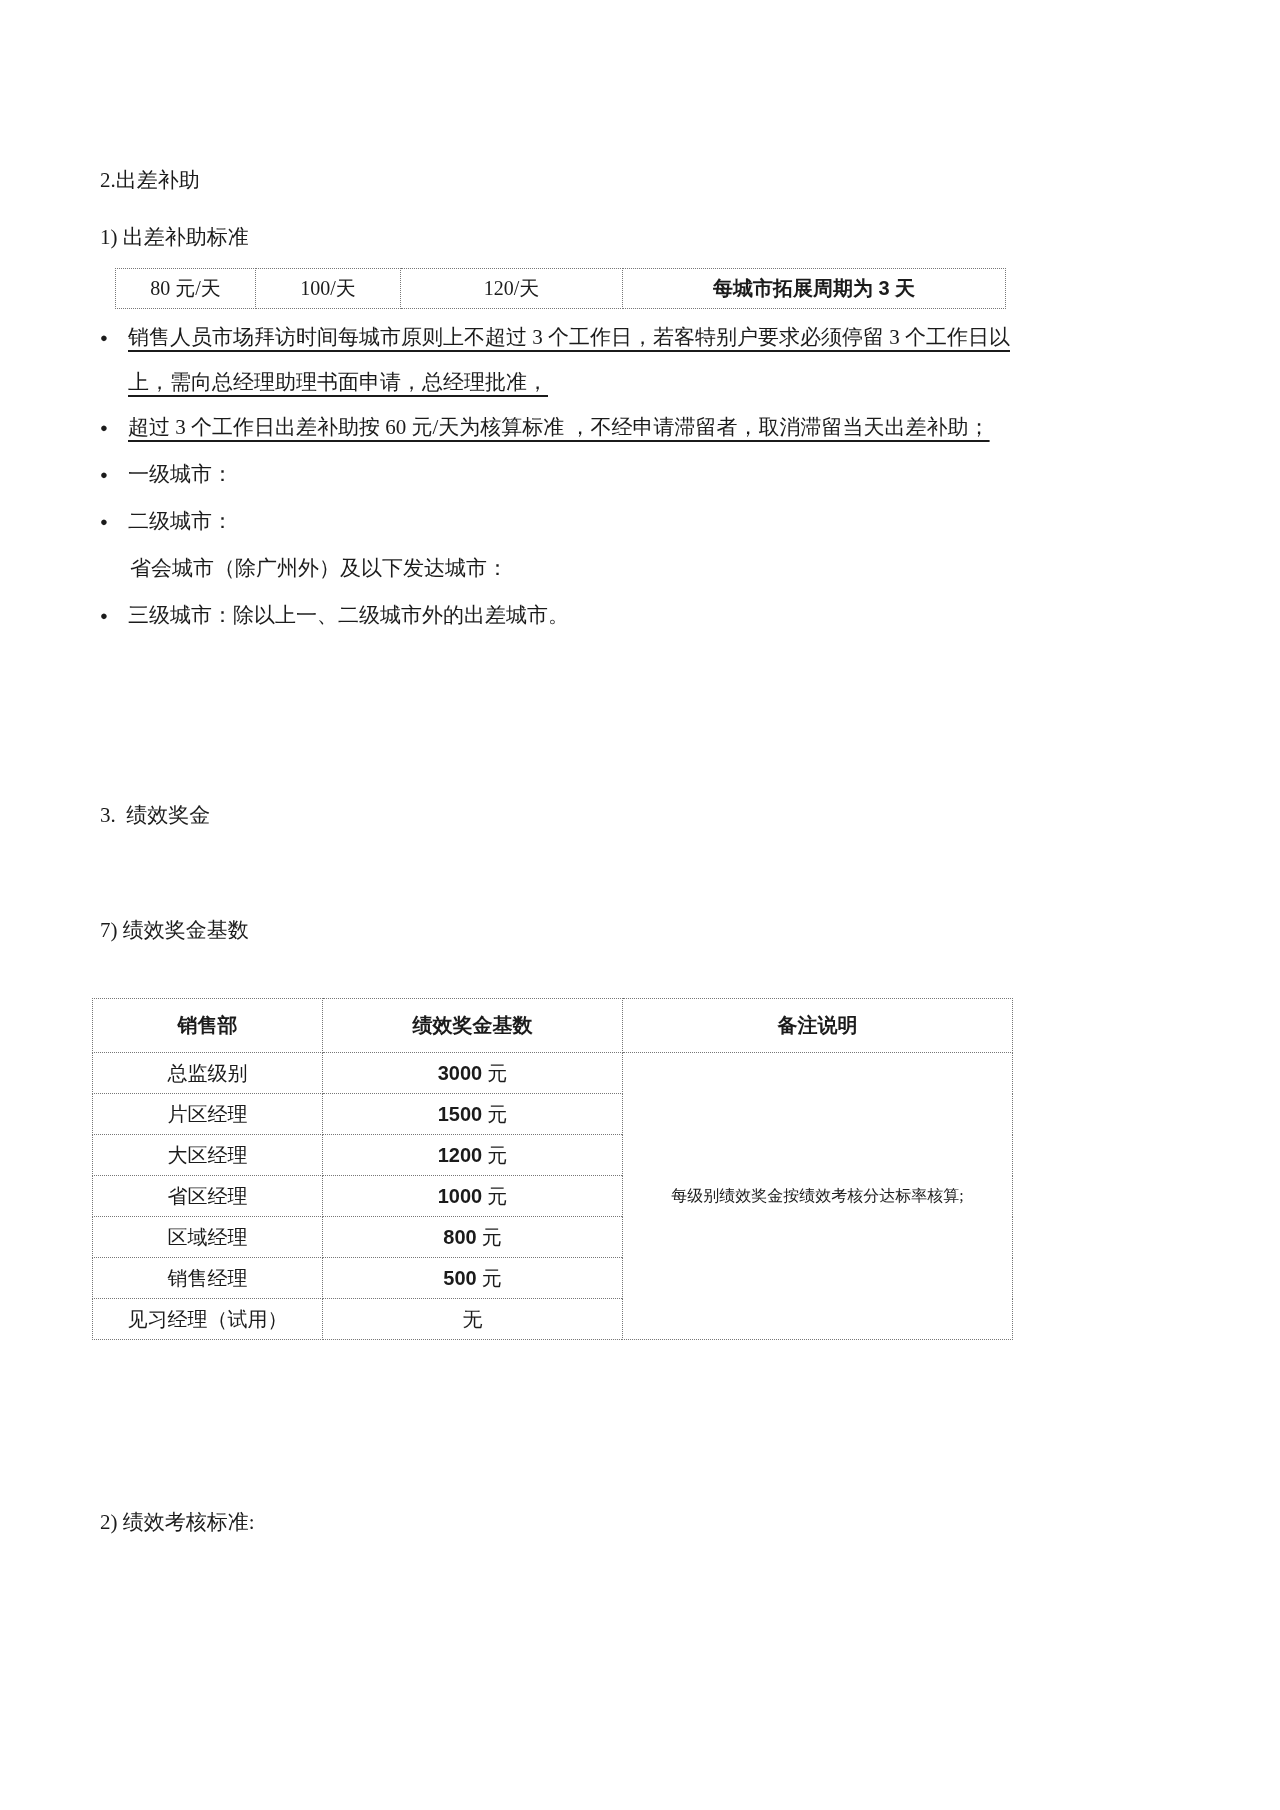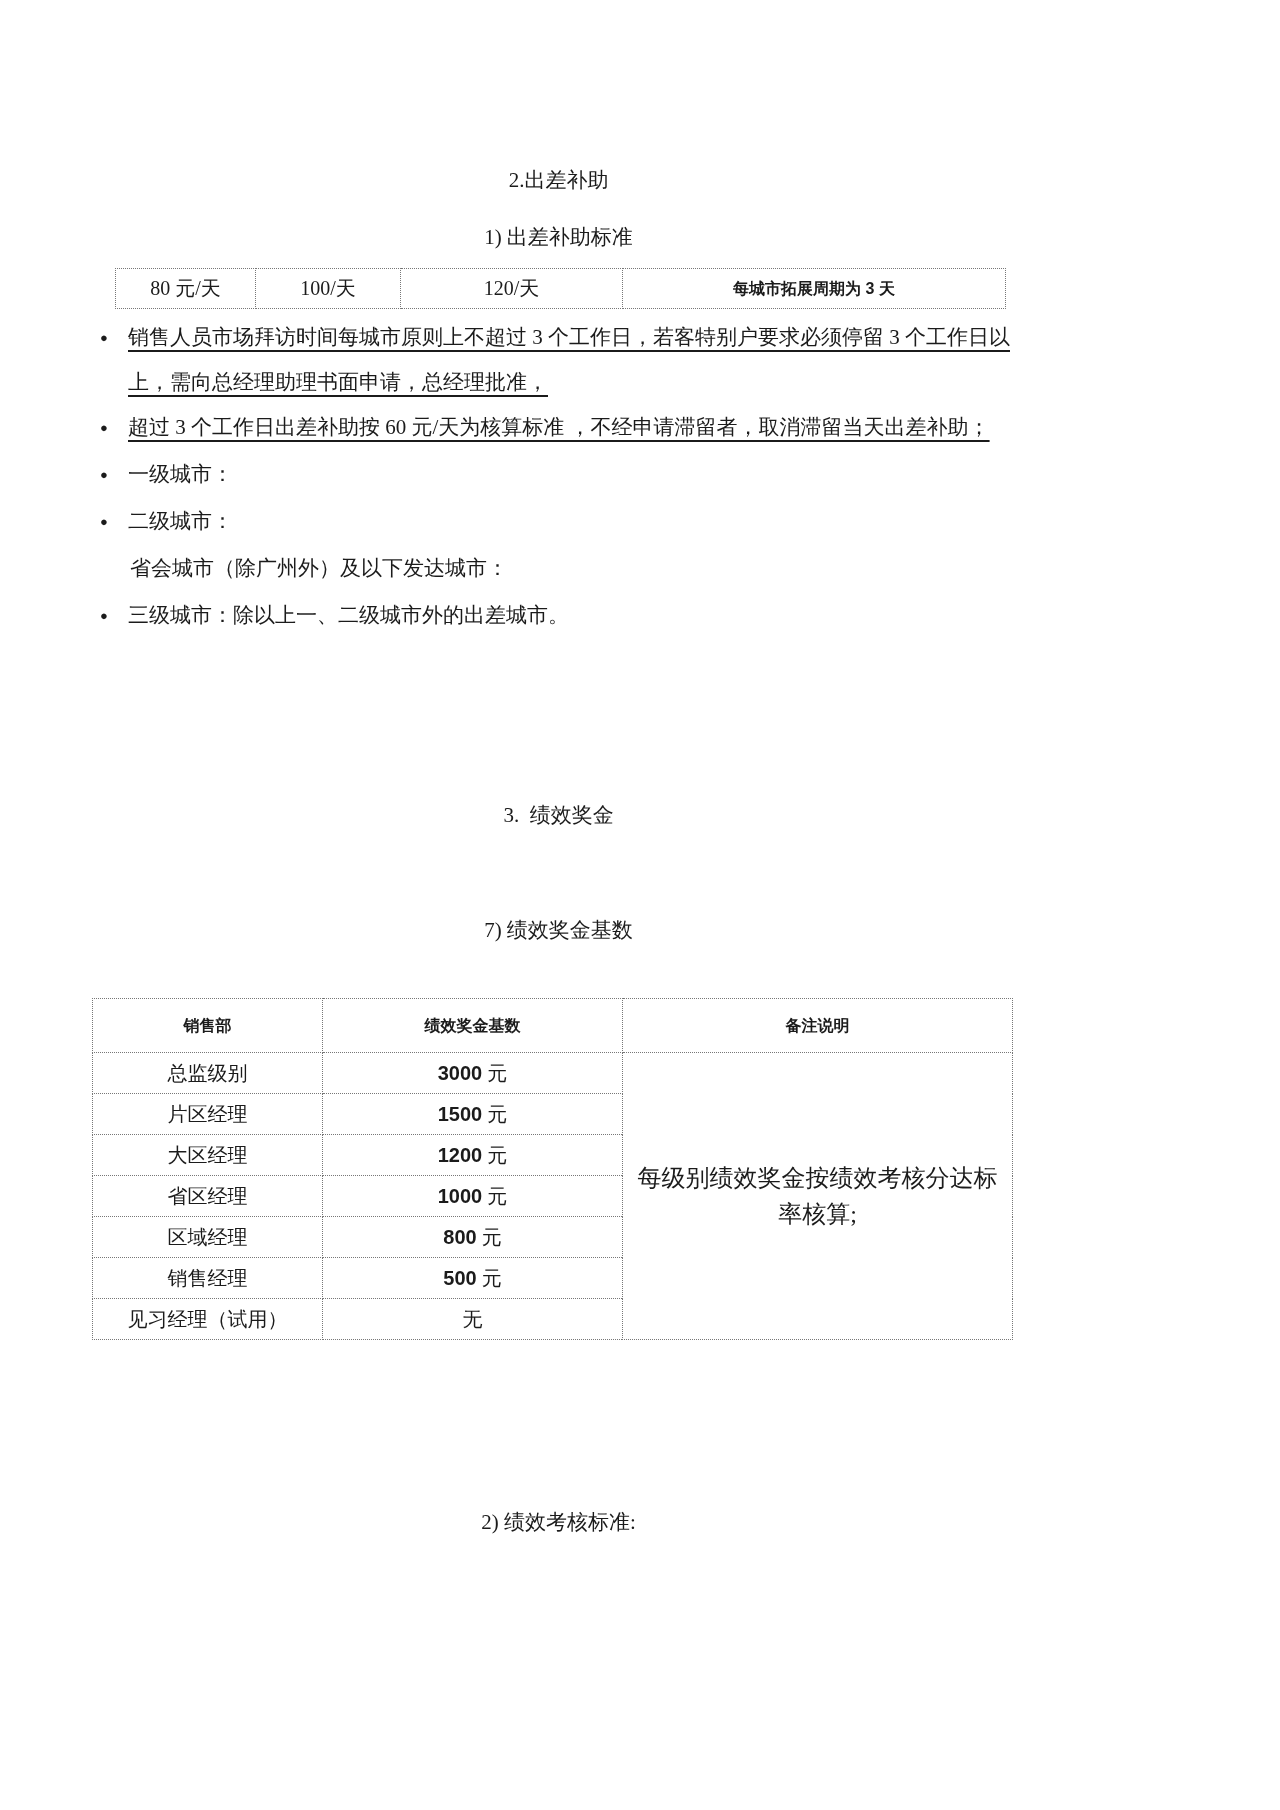--- a/index.html
+++ b/index.html
@@ -10,21 +10,21 @@
     position: relative;
     overflow: hidden;
     font-family: "Liberation Serif", "DejaVu Serif", serif;
     color: #1b1b1b;
   }
   .page {
     padding: 158px 263px 0 100px;
     font-size: 21px;
     line-height: 45px;
   }
-  .h2 { white-space: pre-wrap; text-align: center; }
+  .h2 { white-space: pre-wrap; }
   .t-sub1 { margin-top: 12px; }
 
   
   table { border-collapse: collapse; table-layout: fixed; }
   th, td {
     border: 1px dotted #777;
     text-align: center;
     vertical-align: middle;
     font-weight: normal;
     font-size: 20px;
@@ -34,31 +34,31 @@
   .t1 { margin-top: 8px; margin-left: 15px; width: 890px; }
   .t1 th { height: 38px; }
   .t1 td { height: 40px; }
   .t2 { margin-top: 45px; margin-left: -8px; width: 920px; }
   .t2 th { height: 54px; }
   .t2 td { height: 41px; text-align: center; }
   .bold-cell,
   .t2 th {
     font-family: "Liberation Sans", "DejaVu Sans", sans-serif;
     font-weight: 700;
-    font-size: 16px;
+    font-size: 20px;
   }
   .num {
     font-family: "Liberation Sans", "DejaVu Sans", sans-serif;
     font-weight: 700;
     font-size: 20px;
   }
   .remark-cell {
     text-align: left;
     padding: 0 4px;
-    font-size: 24px;
+    font-size: 16px;
     line-height: 1.5;
   }
 
   
   .bullet { display: flex; align-items: flex-start; }
   .bmark {
     width: 28px;
     flex: 0 0 28px;
     font-size: 13px;
     line-height: 45px;

